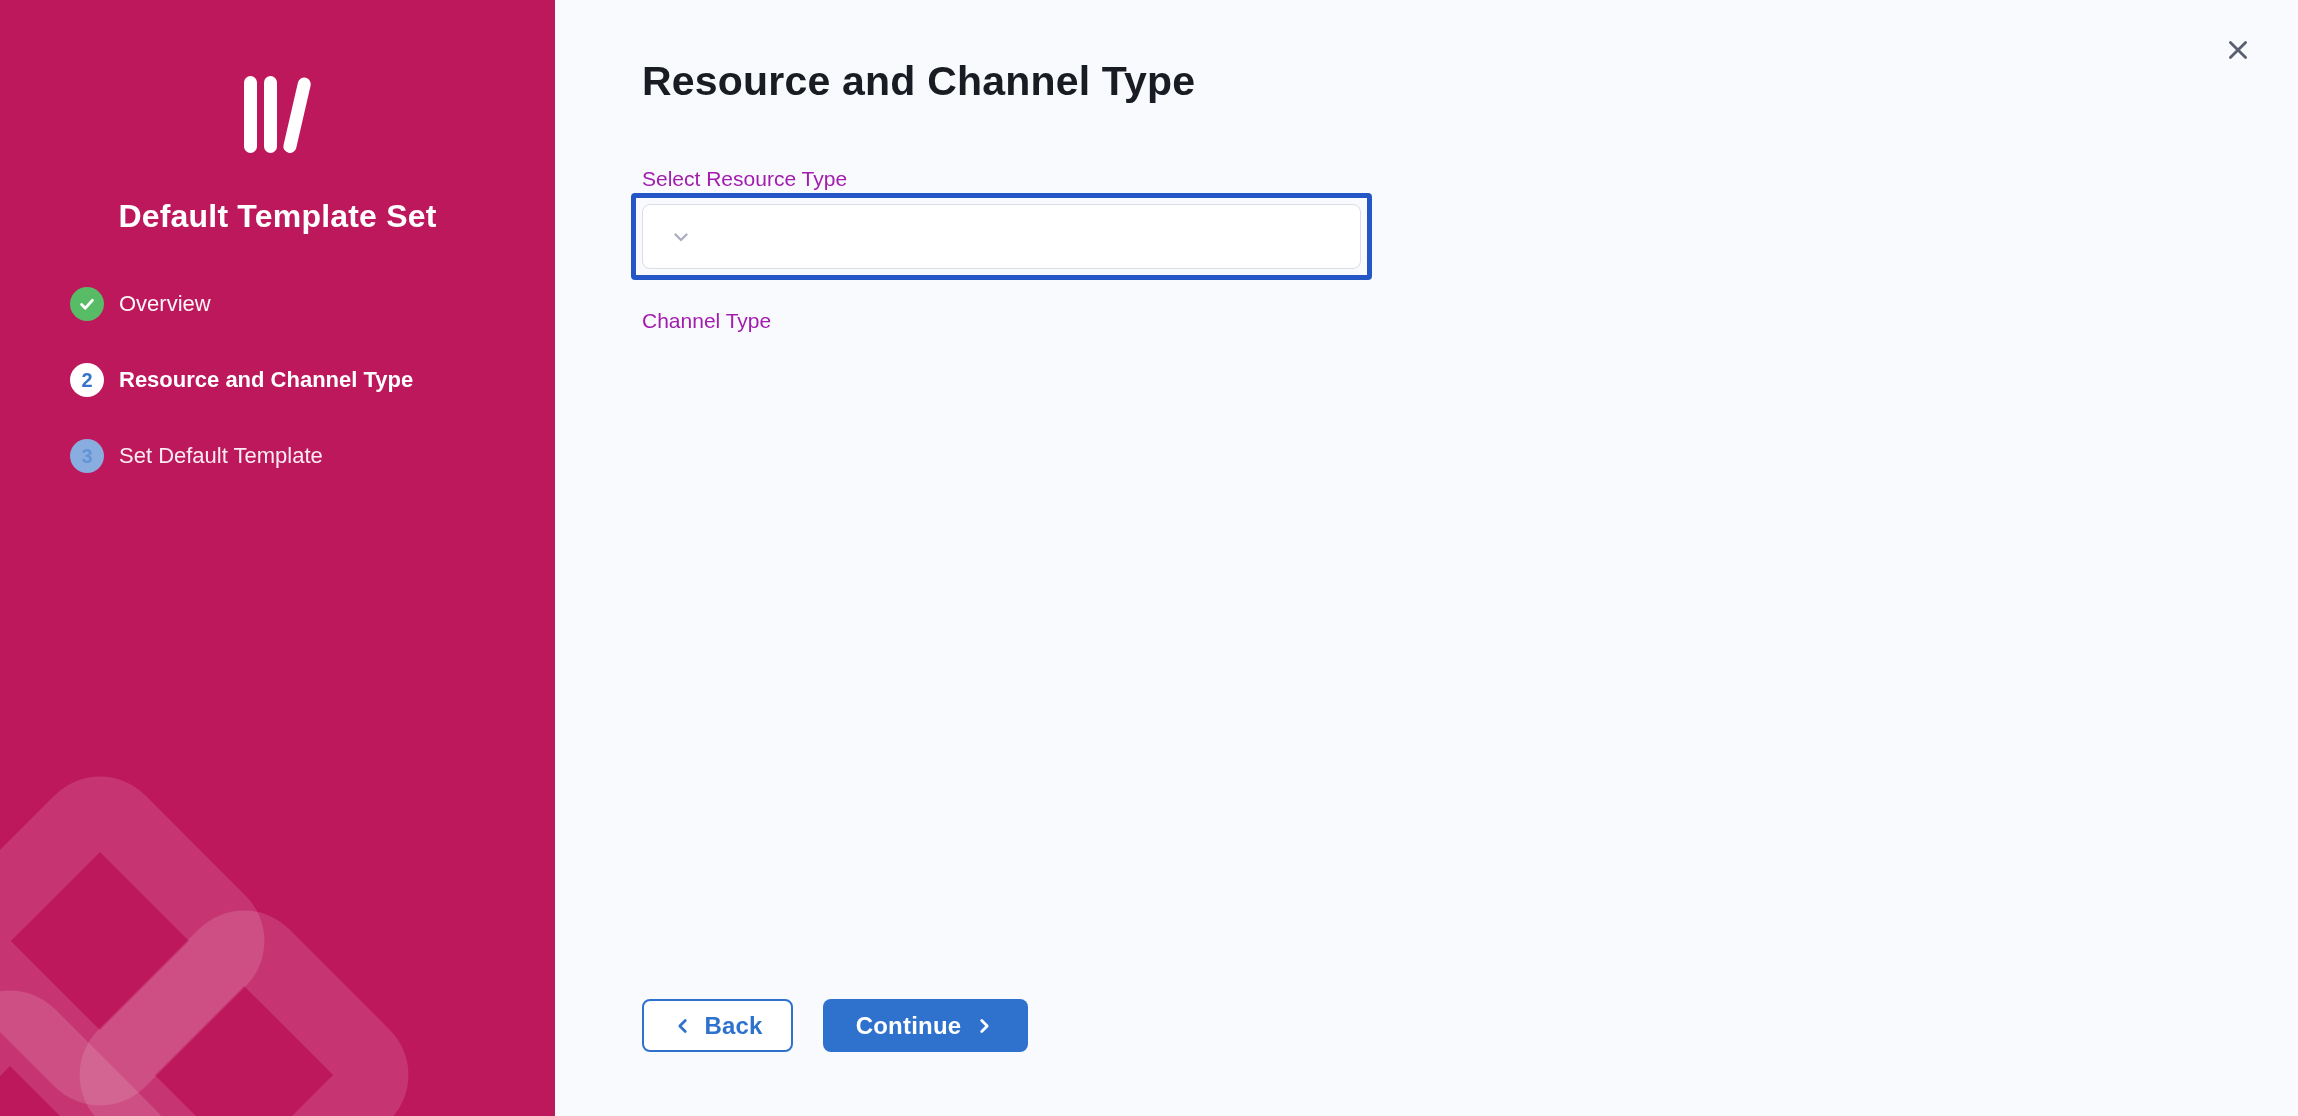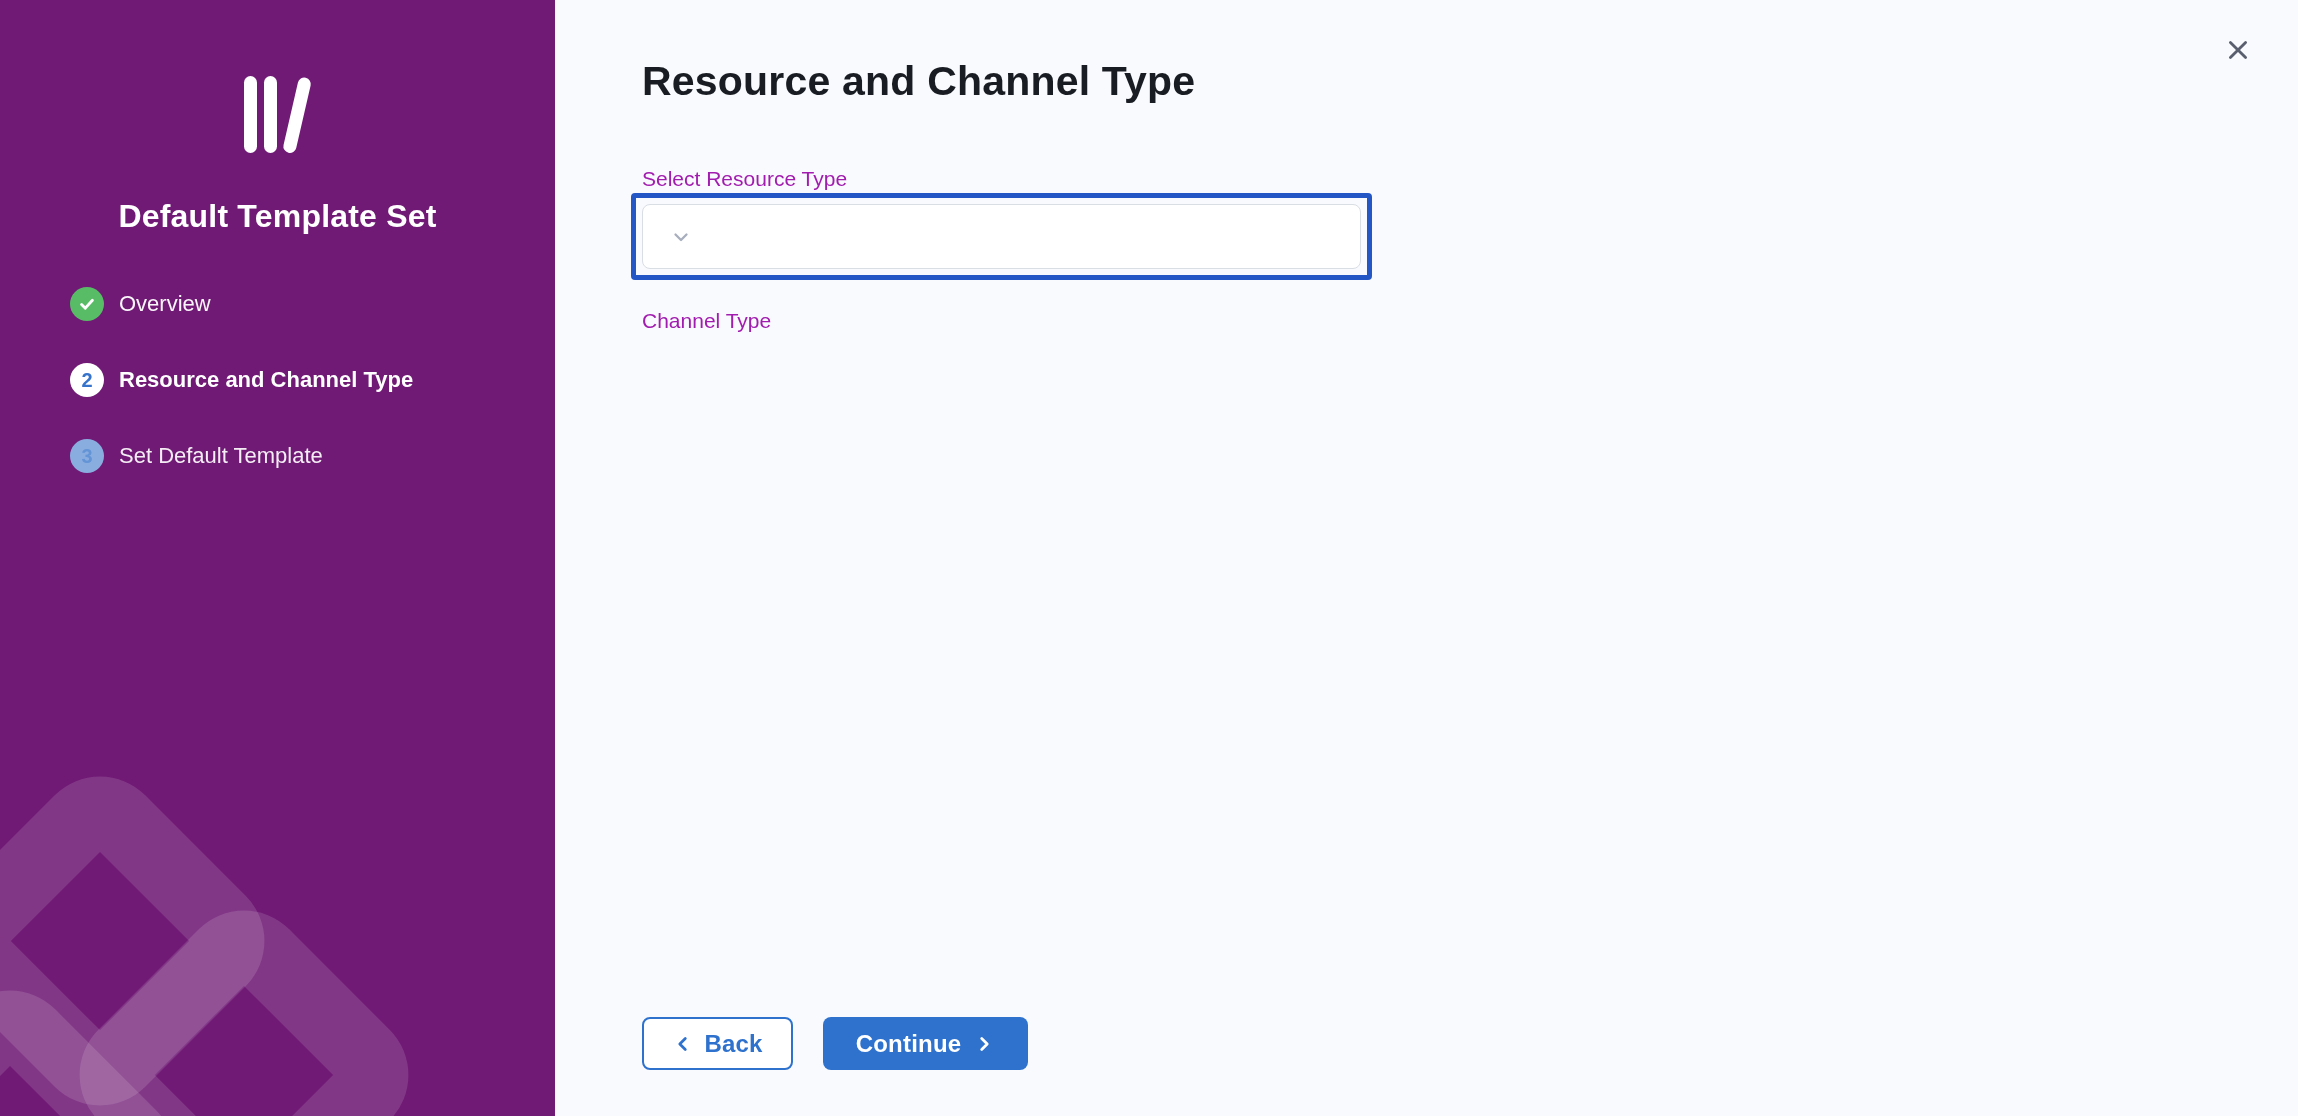--- a/index.html
+++ b/index.html
@@ -7,21 +7,21 @@
   body {
     font-family: "Liberation Sans", "DejaVu Sans", sans-serif;
     background: #f8fafd;
   }
   .app { display: flex; width: 2298px; height: 1116px; }
 
   
   .sidebar {
     position: relative;
     width: 555px; height: 1116px;
-    background: #701a75;
+    background: #be185d;
     overflow: hidden;
     flex: none;
     color: #fff;
   }
   .wm {
     position: absolute;
     width: 270px; height: 270px;
     border: 72px solid rgba(255,255,255,0.13);
     border-radius: 64px;
     transform: rotate(45deg);
@@ -145,21 +145,21 @@
     border-radius: 4px;
     pointer-events: none;
   }
   .select-value { flex: 1; }
   .select-box .chev { flex: none; width: 24px; height: 24px; }
   .field-label.second { margin-top: 38px; }
 
   
   .footer {
     position: absolute;
-    left: 87px; bottom: 46px;
+    left: 87px; bottom: 64px;
     display: flex; align-items: center;
   }
   .btn {
     height: 53px;
     border-radius: 8px;
     font-family: inherit;
     font-size: 24px;
     font-weight: bold;
     display: flex; align-items: center; justify-content: center;
     cursor: pointer;

